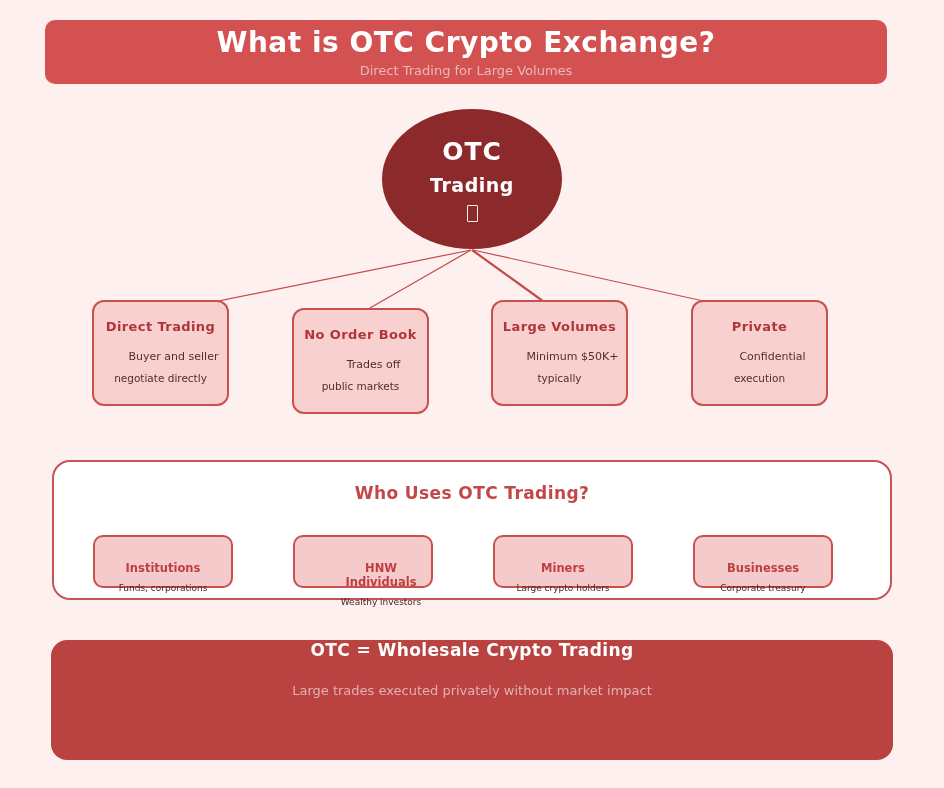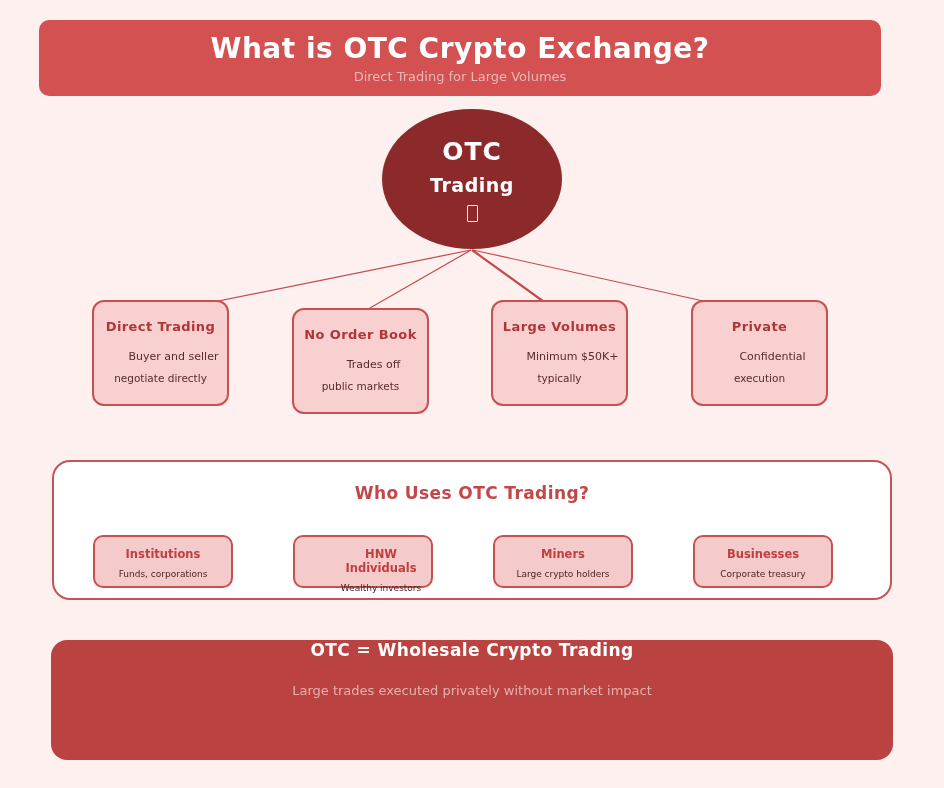--- a/index.html
+++ b/index.html
@@ -7,21 +7,21 @@
   body {
     background: #fdf0ef;
     font-family: "DejaVu Sans", "Liberation Sans", sans-serif;
     position: relative;
     overflow: hidden;
   }
   .stage { position: absolute; left: 0; top: 0; width: 944px; height: 788px; }
 
   
   .header-banner {
-    position: absolute; left: 39px; top: 20px; width: 842px; height: 76px;
+    position: absolute; left: 45px; top: 20px; width: 842px; height: 64px;
     background: #d45152; border-radius: 10px;
     display: flex; flex-direction: column; align-items: center; justify-content: center;
   }
   .header-title {
     color: #ffffff; font-size: 28px; font-weight: bold; letter-spacing: 0.5px;
     line-height: 32px;
   }
   .header-subtitle {
     color: #eab7b7; font-size: 13px; margin-top: 4px;
   }
@@ -65,21 +65,21 @@
   }
   .who-title {
     position: absolute; left: 0; top: 21px; width: 100%; text-align: center;
     color: #c24748; font-size: 17px; font-weight: bold; letter-spacing: 0.4px;
   }
   .who-box {
     position: absolute; top: 73px; width: 140px; height: 53px;
     background: #f5caca; border: 2px solid #c8504f; border-radius: 10px;
     display: flex; flex-direction: column; align-items: center; text-align: center;
   }
-  .who-box .wb-title { margin-top: 10px; color: #bf3f40; font-size: 11.5px; font-weight: bold; }
+  .who-box .wb-title { margin-top: 24px; color: #bf3f40; font-size: 11.5px; font-weight: bold; }
   .who-box .wb-sub   { margin-top: 8px;  color: #4f2323; font-size: 9px; }
   .wb-1 { left: 39px; }
   .wb-2 { left: 239px; padding-left: 36px; }
   .wb-3 { left: 439px; }
   .wb-4 { left: 639px; }
 
   
   .footer-banner {
     position: absolute; left: 51px; top: 640px; width: 842px; height: 120px;
     background: #ba4341; border-radius: 16px;

